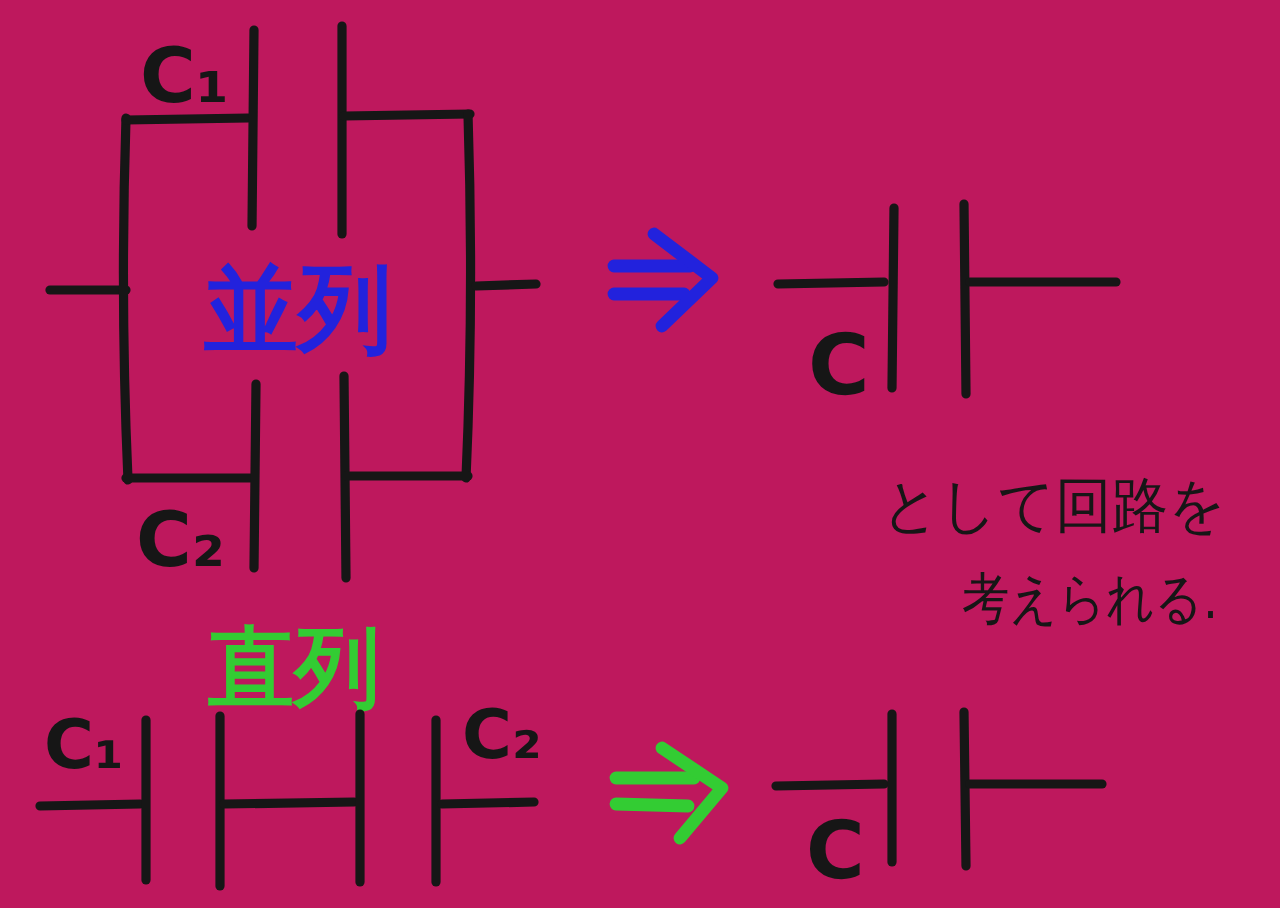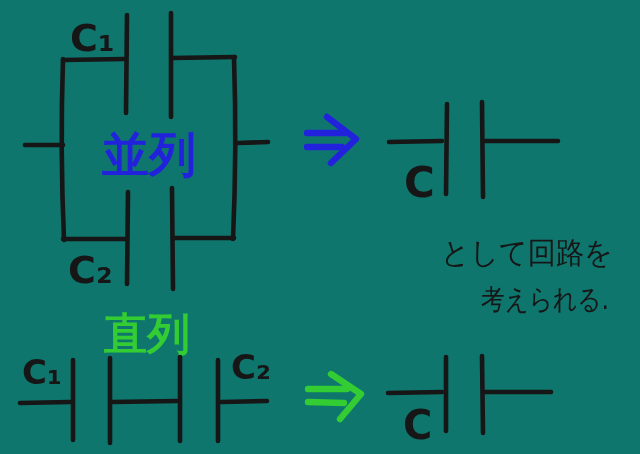--- a/index.html
+++ b/index.html
@@ -7,21 +7,21 @@
     padding: 0;
     background: #ffffff;
     width: 640px;
     height: 454px;
     overflow: hidden;
   }
   .stage {
     position: relative;
     width: 640px;
     height: 454px;
-    background: #0f766e;
+    background: #be185d;
   }
   svg {
     display: block;
   }
   .stroke {
     fill: none;
     stroke-width: 4.6;
     stroke-linecap: round;
     stroke-linejoin: round;
   }

